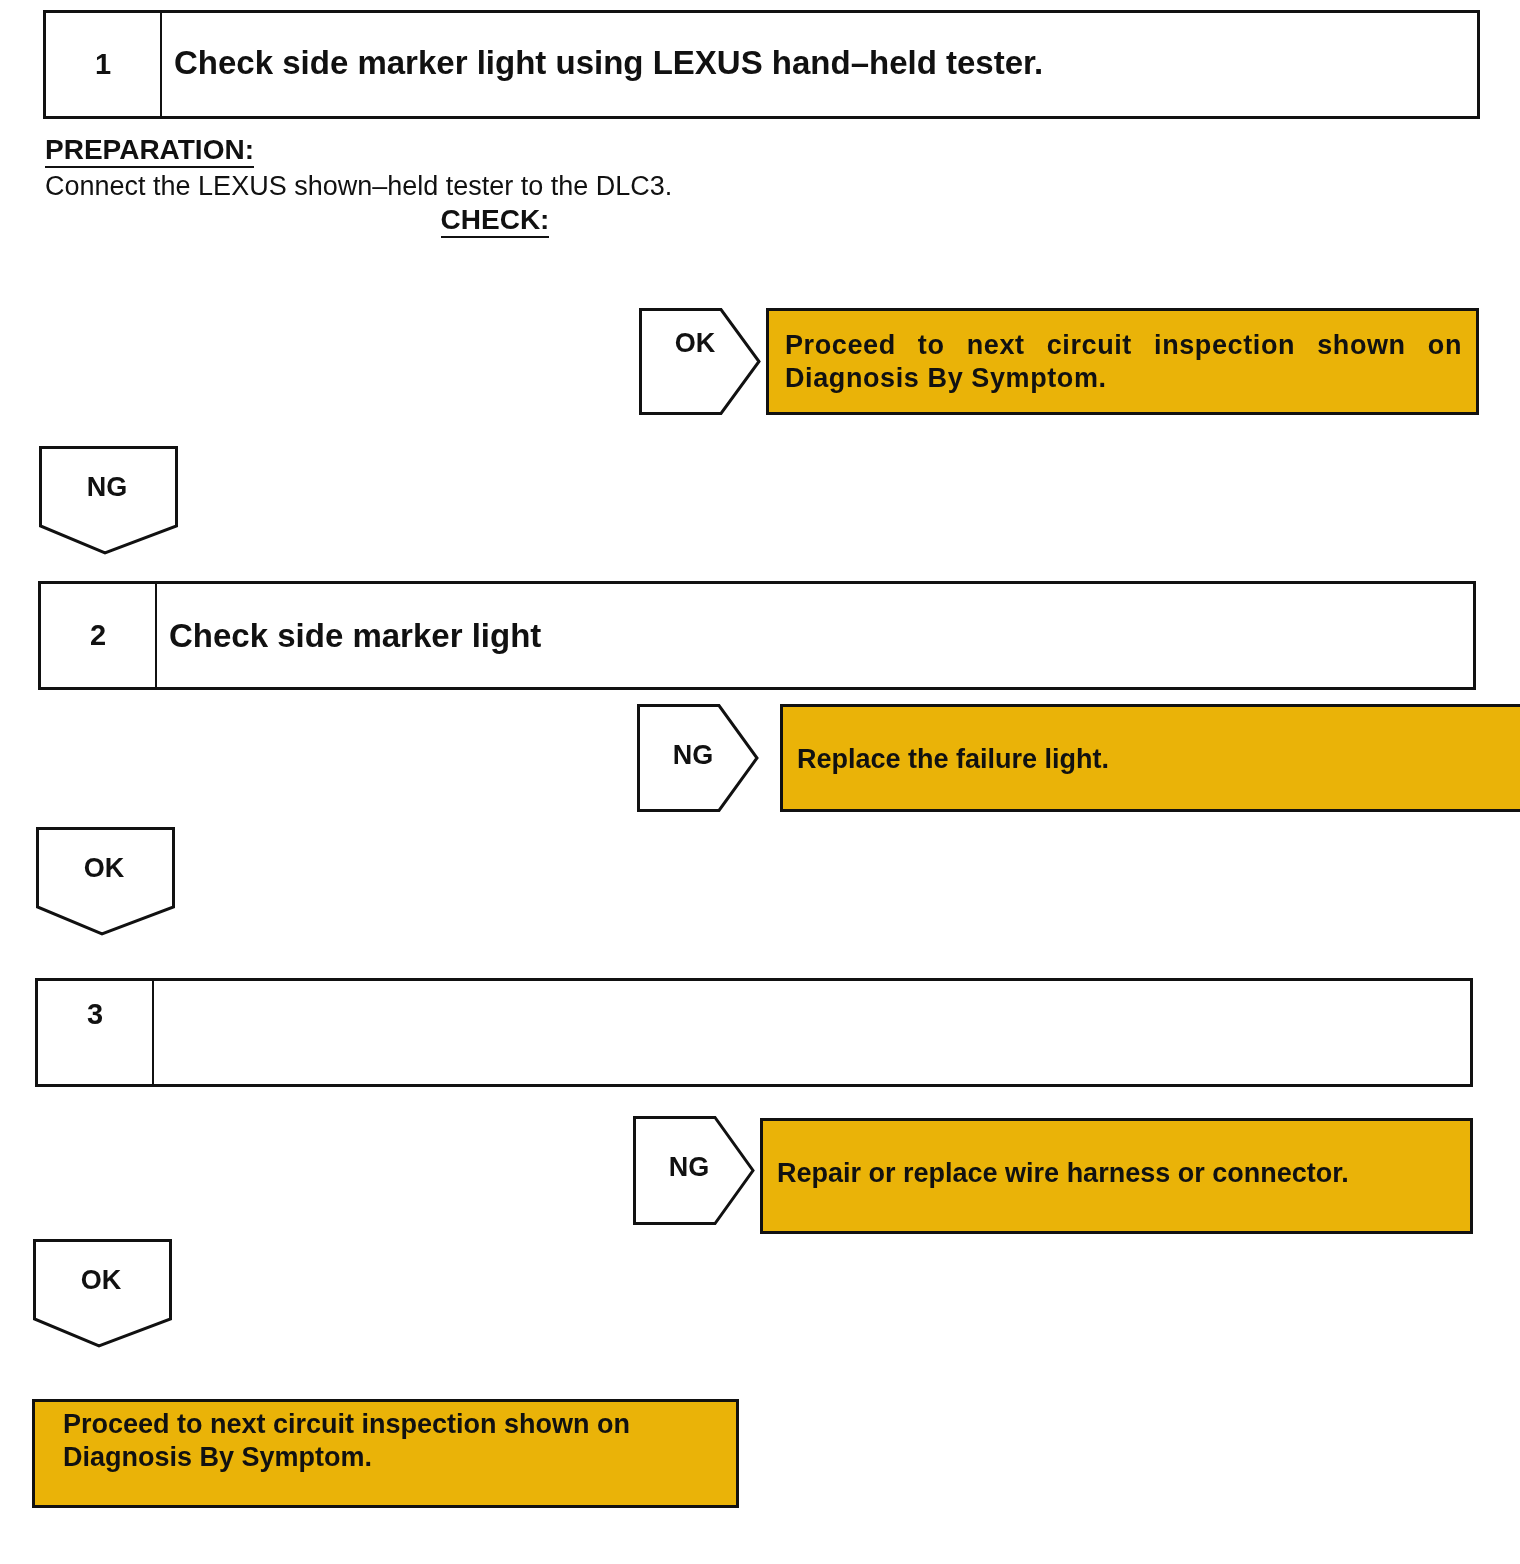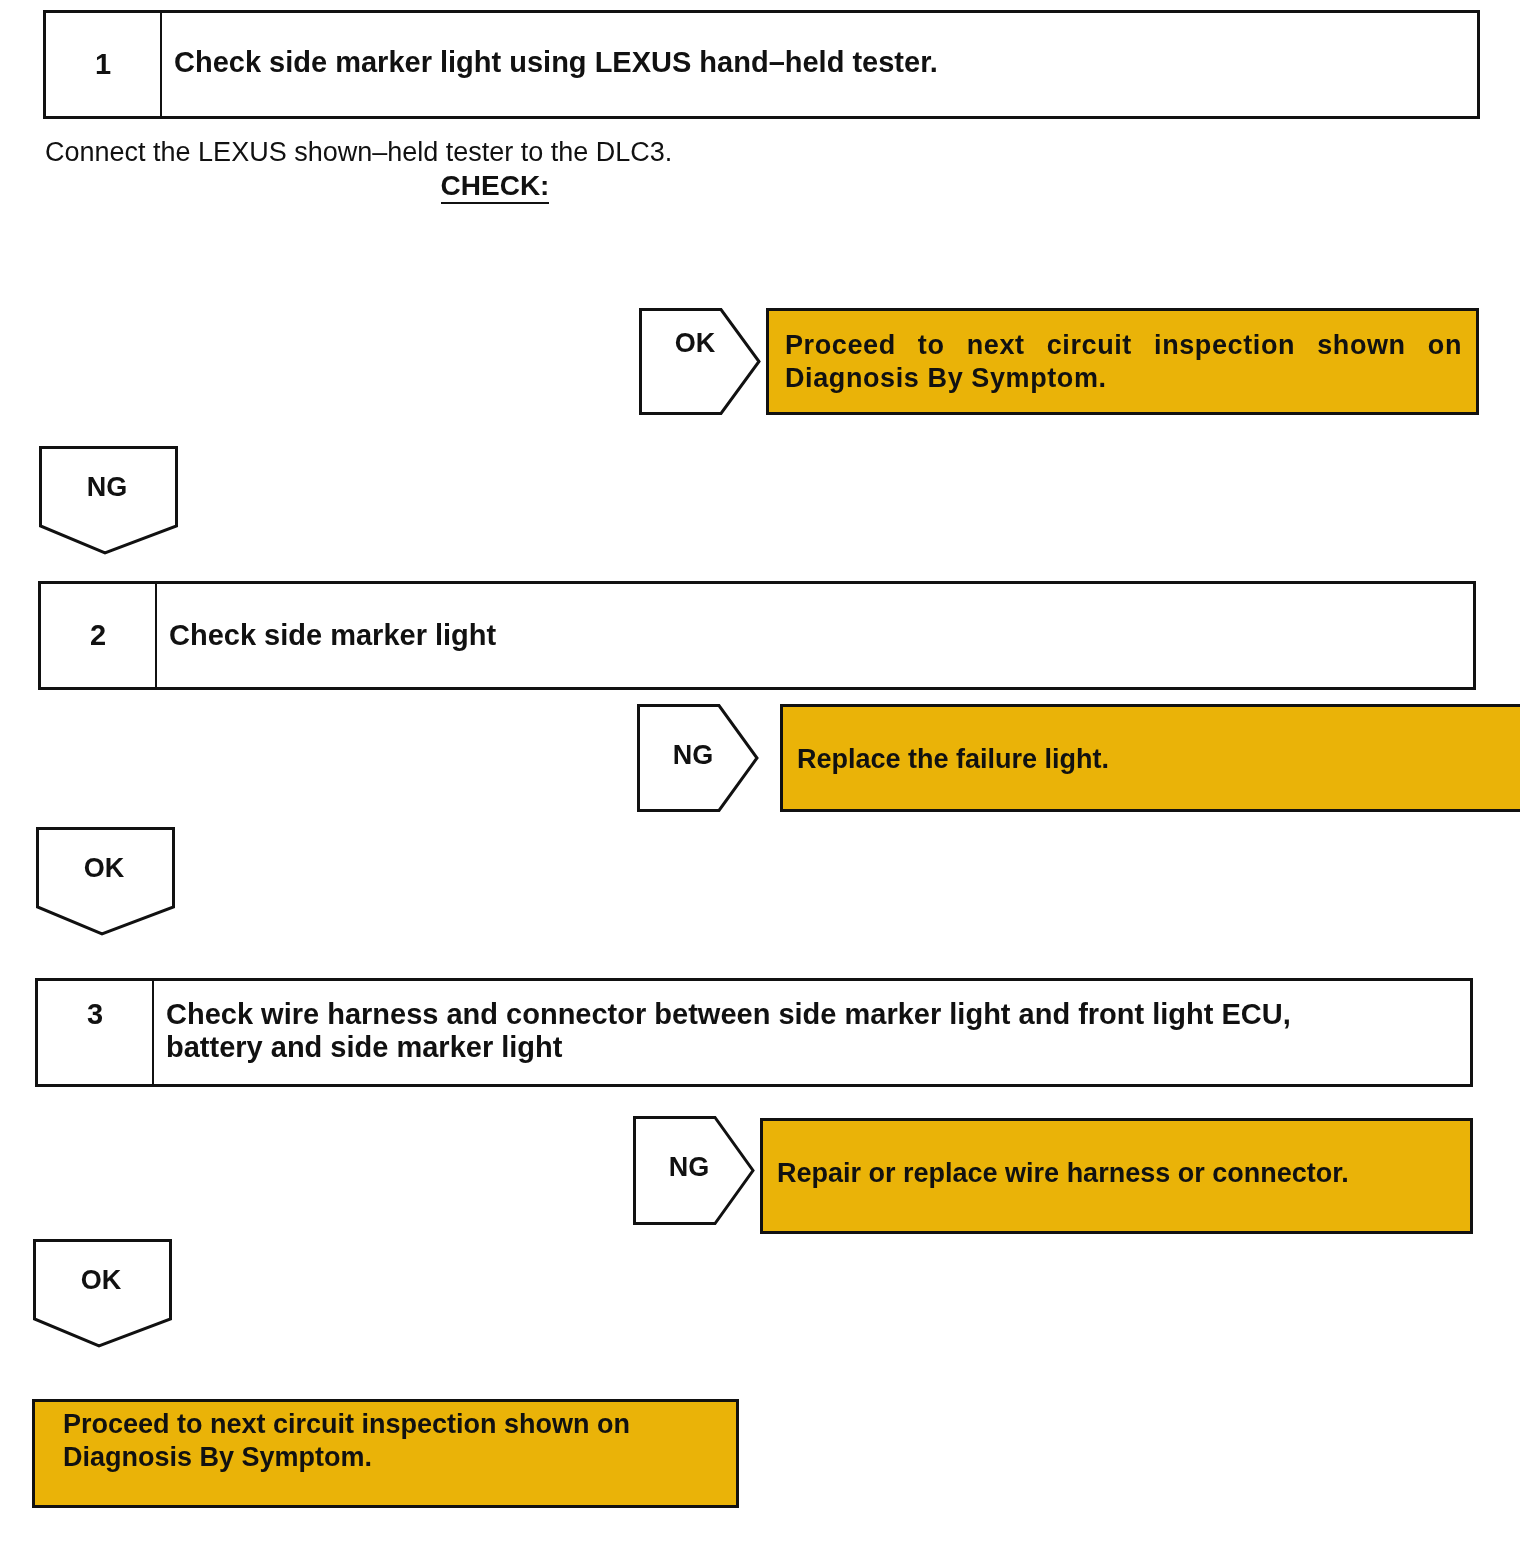--- a/index.html
+++ b/index.html
@@ -2,37 +2,38 @@
 <html><head>
   <meta charset="utf-8">
   <style>
     html, body { margin: 0; padding: 0; background: #ffffff; }
     body { width: 1520px; height: 1564px; position: relative; overflow: hidden;
            font-family: "Liberation Sans", sans-serif; color: #111; }
     .abs { position: absolute; box-sizing: border-box; }
     .stepbox { border: 3px solid #111; display: flex; background: #fff; }
     .stepnum { border-right: 2px solid #111; display: flex; align-items: center; justify-content: center;
                font-weight: bold; font-size: 29px; }
-    .steptitle { display: flex; align-items: center; padding-left: 12px; font-weight: bold; font-size: 29px; line-height: 33px; }
+    .steptitle { display: flex; align-items: center; padding-left: 12px; font-weight: bold; font-size: 33px; line-height: 33px; }
     .steptitle.top { align-items: flex-start; padding-top: 17px; }
     .label-head { font-weight: bold; font-size: 28px; border-bottom: 2px solid #111; display: inline-block; line-height: 32px; }
     .body-text { font-size: 27px; line-height: 32px; }
     .result-box { border: 3px solid #111; background: #eab308; font-weight: bold; font-size: 27px; line-height: 33px; }
     .arrow-svg { position: absolute; left: 0; top: 0; overflow: visible; }
     .arrow-label { position: absolute; font-weight: bold; font-size: 27px; text-align: center; }
   </style>
 </head>
 <body>
 
 <div class="abs stepbox" style="left:43px; top:10px; width:1437px; height:109px;">
   <div class="stepnum" style="width:114px;">1</div>
   <div class="steptitle" style="flex:1; padding-bottom:4px;">Check side marker light using LEXUS hand–held tester.</div>
 </div>
 
 <div class="abs" style="left:45px; top:134px; width:900px;">
+  <div><span class="label-head">PREPARATION:</span></div>
   <div class="body-text" style="margin-top:2px;">Connect the LEXUS shown–held tester to the DLC3.</div>
   <div style="margin-top:2px;text-align:center;"><span class="label-head">CHECK:</span></div>
 </div>
 
 <div class="abs" style="left:639px; top:308px; width:124px; height:107px;">
   <svg class="arrow-svg" width="124" height="107">
     <polygon points="1.5,1.5 82,1.5 120,53.5 82,105.5 1.5,105.5" fill="#fff" stroke="#111" stroke-width="3"></polygon>
   </svg>
   <div class="arrow-label" style="left:0; width:112px; top:20px;">OK</div>
 </div>
@@ -64,21 +65,20 @@
 
 <div class="abs" style="left:36px; top:827px; width:140px; height:110px;">
   <svg class="arrow-svg" width="140" height="110">
     <polygon points="1.5,1.5 137.5,1.5 137.5,80 66,107 1.5,80" fill="#fff" stroke="#111" stroke-width="3"></polygon>
   </svg>
   <div class="arrow-label" style="left:0; width:136px; top:26px;">OK</div>
 </div>
 
 <div class="abs stepbox" style="left:35px; top:978px; width:1438px; height:109px;">
   <div class="stepnum" style="width:114px; align-items:flex-start; padding-top:17px;">3</div>
-  <div class="steptitle top" style="flex:1; padding-right:90px;">Check wire harness and connector between side marker light and front light ECU, battery and side marker light</div>
 </div>
 
 <div class="abs" style="left:633px; top:1116px; width:124px; height:109px;">
   <svg class="arrow-svg" width="124" height="109">
     <polygon points="1.5,1.5 82,1.5 120,54.5 82,107.5 1.5,107.5" fill="#fff" stroke="#111" stroke-width="3"></polygon>
   </svg>
   <div class="arrow-label" style="left:0; width:112px; top:36px;">NG</div>
 </div>
 <div class="abs result-box" style="left:760px; top:1118px; width:713px; height:116px; padding:36px 14px 0 14px;">
   <span>Repair or replace wire harness or connector.</span>

